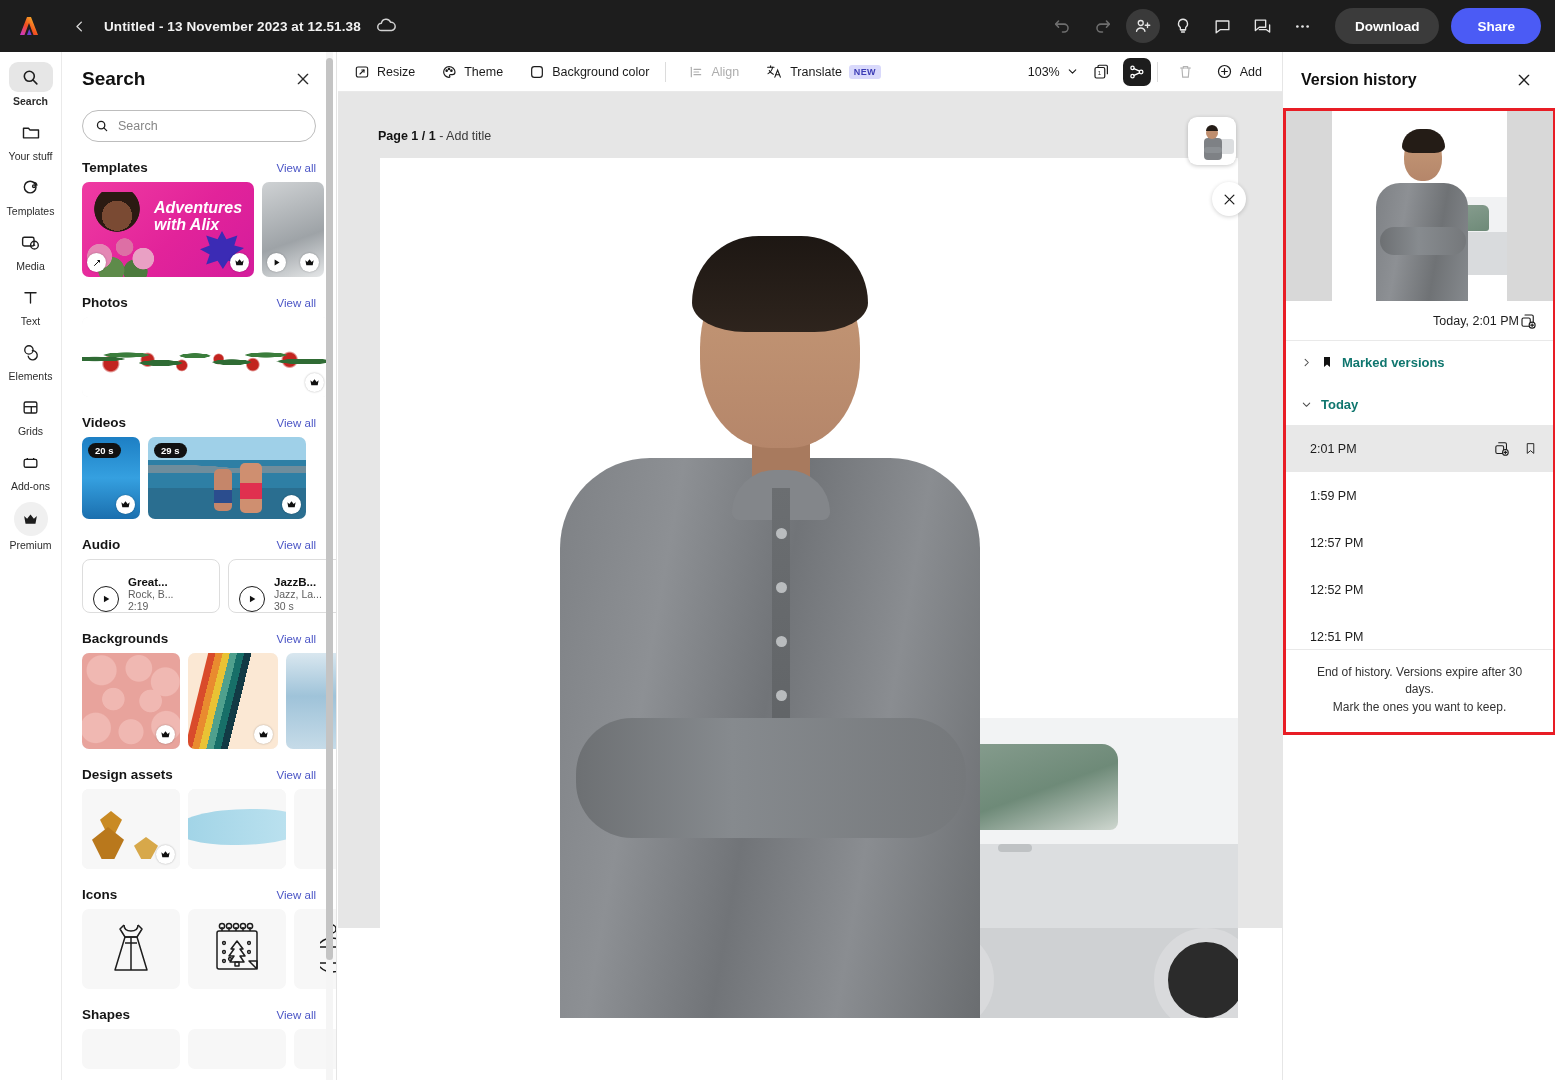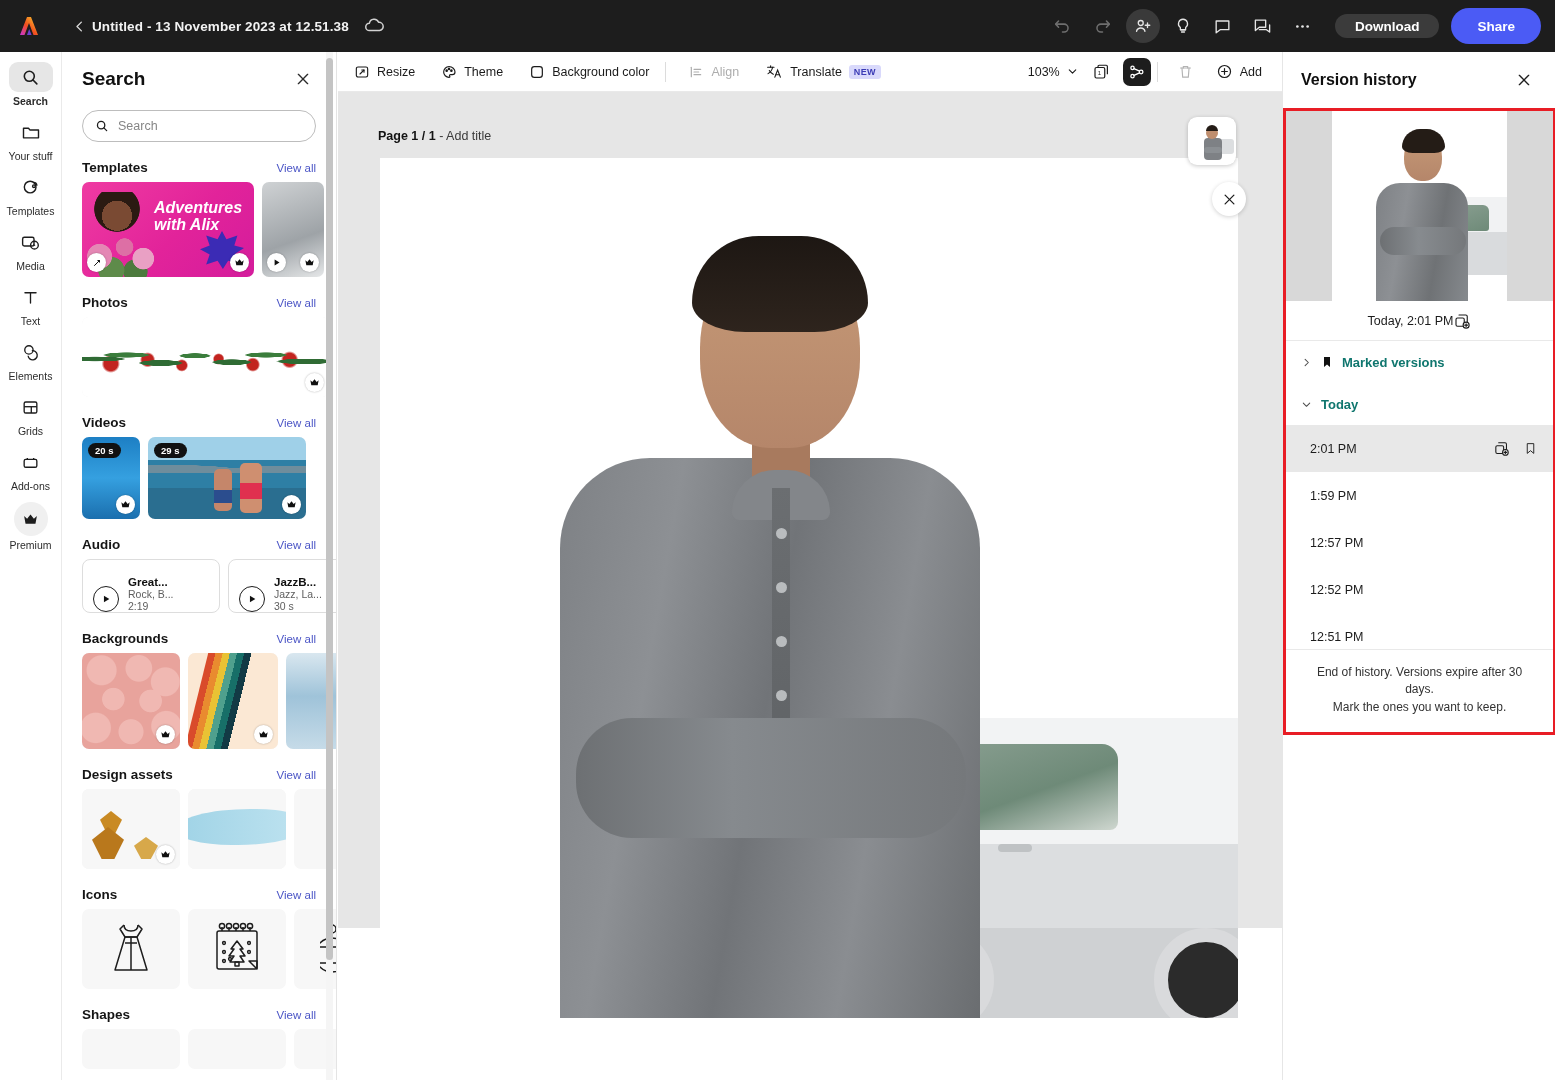--- a/index.html
+++ b/index.html
@@ -14,34 +14,34 @@
   .topbar {
     position: absolute; left: 0; top: 0; width: 1555px; height: 52px;
     background: #1d1d1d; display: flex; align-items: center;
   }
   .brand-logo { width: 30px; height: 30px; margin-left: 14px; margin-right: 22px; flex: none; }
   .back-chevron {
     width: 26px; height: 26px; display: flex; align-items: center; justify-content: center;
     color: #d8d8d8; cursor: pointer; flex: none;
   }
   .doc-title {
-    color: #f2f2f2; font-size: 13.5px; font-weight: bold; 
+    color: #f2f2f2; font-size: 13.5px; font-weight: bold; margin-left: 12px;
     letter-spacing: .1px; white-space: nowrap;
   }
   .cloud-icon { margin-left: 14px; width: 22px; height: 22px; color: #d2d2d2; flex: none; }
   .topbar-spacer { flex: 1 1 auto; }
   .tb-icon {
     width: 34px; height: 34px; border-radius: 50%; display: flex;
     align-items: center; justify-content: center; color: #e4e4e4; cursor: pointer;
     margin: 0 3px; flex: none;
   }
   .tb-icon.muted { color: #6f6f6f; }
   .tb-icon.circled { background: #3a3a3a; }
   .dl-btn {
-    height: 24px; padding: 0 20px; border-radius: 18px; background: #3b3b3b;
+    height: 36px; padding: 0 20px; border-radius: 18px; background: #3b3b3b;
     color: #fff; font-size: 13.5px; font-weight: bold; display: flex;
     align-items: center; justify-content: center; cursor: pointer; margin-left: 12px; flex: none;
   }
   .share-btn {
     height: 36px; padding: 0 26px; border-radius: 18px; background: #4b5bf5;
     color: #fff; font-size: 13.5px; font-weight: bold; display: flex;
     align-items: center; justify-content: center; cursor: pointer;
     margin-left: 12px; margin-right: 14px; flex: none;
   }
 
@@ -362,21 +362,21 @@
     background: linear-gradient(100deg,#7e8185,#8d9094 30%,#6f7275 65%,#868a8e);
     border-radius: 24px 24px 0 0; }
   .vp-head { left: 72px; top: 22px; width: 38px; height: 48px;
     background: linear-gradient(180deg,#c69a77,#b5866a); border-radius: 50% 50% 45% 45%; }
   .vp-hair { left: 70px; top: 18px; width: 43px; height: 24px;
     background: #241c16; border-radius: 22px 22px 30% 30%; }
   .vp-arms { left: 48px; top: 116px; width: 86px; height: 28px;
     background: linear-gradient(90deg,#6d7073,#878b8f 45%,#75787b); border-radius: 14px; }
 
   .vh-date-row {
-    height: 40px; display: flex; align-items: center; justify-content: center;
+    height: 40px; display: flex; align-items: center; justify-content: flex-end;
     padding: 0 16px; border-bottom: 1px solid #e9e9e9;
   }
   .vh-date { font-size: 12.5px; color: #1c1c1c; }
   .vh-group {
     height: 42px; display: flex; align-items: center; gap: 9px; padding: 0 14px; cursor: pointer;
   }
   .vh-group-label { font-size: 13px; font-weight: bold; color: #0f766e; }
   .chev { width: 12px; height: 12px; color: #4a4a4a; display: flex; align-items: center; justify-content: center; }
 
   .vh-item {

